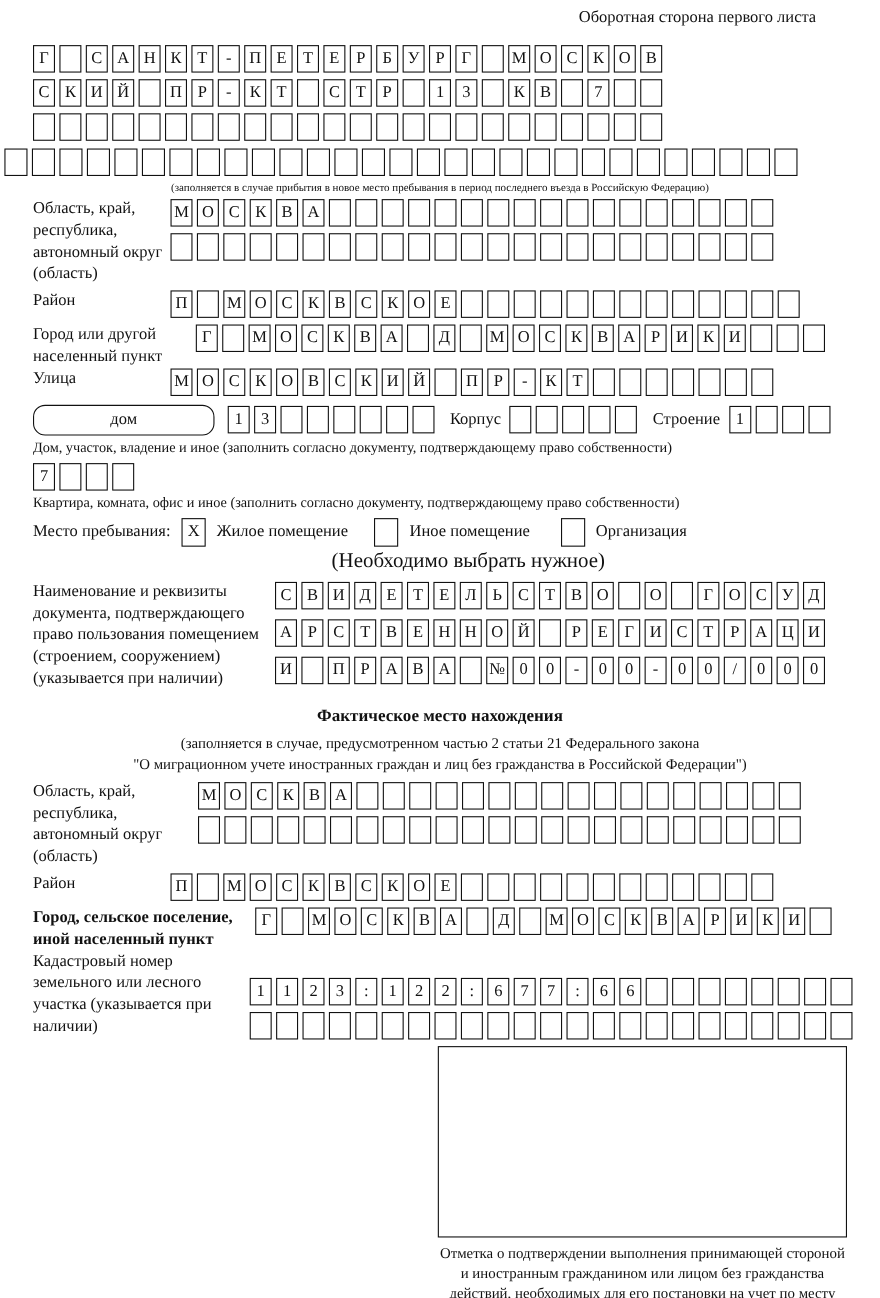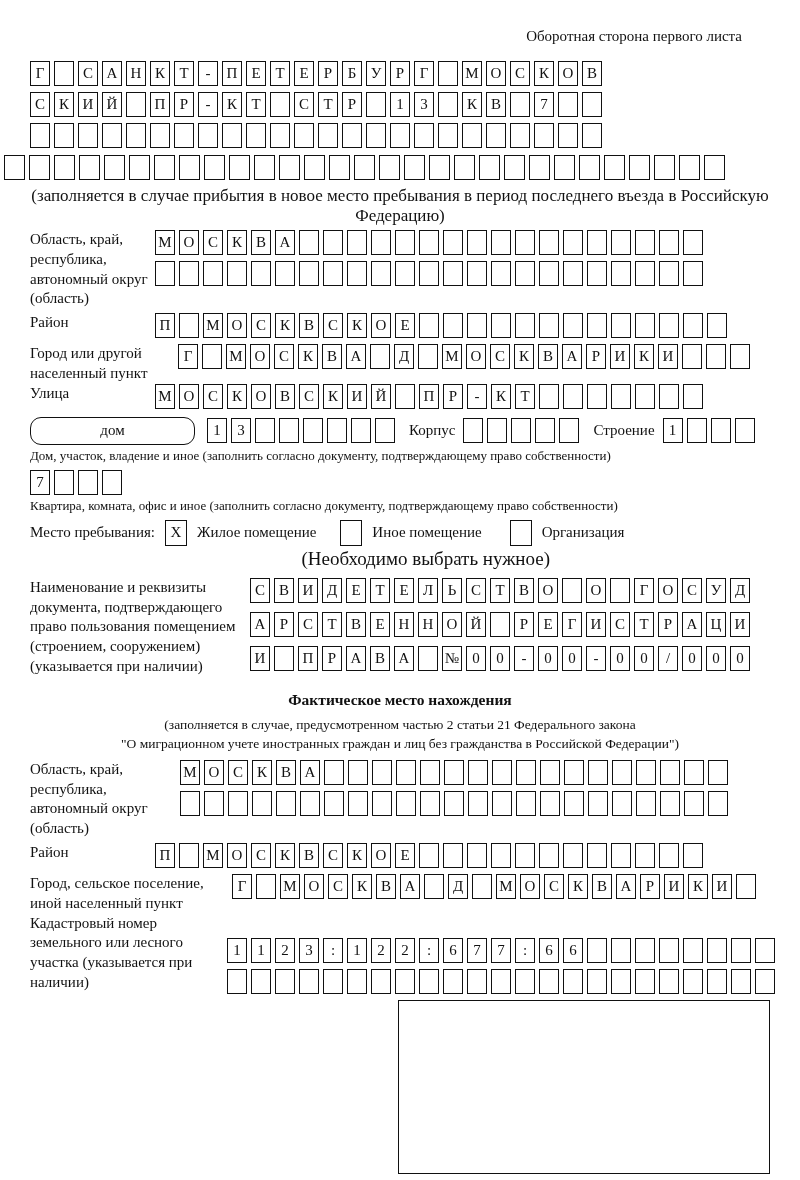--- a/index.html
+++ b/index.html
@@ -3,49 +3,49 @@
 <meta charset="utf-8">
 <style>
   html,body{margin:0;padding:0;background:#fff;}
   .page{
     position:relative;
     width:800px;height:1180px;
     background:#fff;color:#111;
     font-family:"Liberation Serif","DejaVu Serif",serif;
     overflow:hidden;
     box-sizing:border-box;
-    padding:28px 30px 0 30px;
+    padding:8px 30px 0 30px;
   }
   .hdr{
     text-align:right;
     font-size:15px;
     padding-right:28px;
     margin-bottom:16px;
   }
   .field{display:flex;align-items:flex-start;}
   .flabel{font-size:15px;line-height:1.32;flex:0 0 auto;}
   .w145{width:148px;}
   .w125{width:125px;}
   .w148{width:148px;}
   .w150{width:150px;}
-  .w202{width:202px;}
+  .w202{width:202px;font-weight:bold;}
   .w197{width:197px;}
   .cellstack{flex:1 1 auto;}
   .cell-row{display:flex;gap:4px;margin-bottom:6px;}
   .cell{
     width:20px;height:25px;
     border:1.5px solid #111;
     display:flex;align-items:center;justify-content:center;
     font-size:15px;line-height:1;
     flex:0 0 auto;box-sizing:border-box;
     background:#fff;
   }
   .fullrow{margin-left:-26px;margin-top:1px;}
   .fullrow .cell{width:21px;}
-  .note{font-size:17px;text-align:center;margin:2px 0 4px 0;}
+  .note{font-size:10px;text-align:center;margin:2px 0 4px 0;}
   .heading{font-size:16px;font-weight:bold;text-align:center;margin:6px 0 8px 0;}
   .subheading{font-size:15.5px;font-weight:bold;text-align:center;margin:14px 0 8px 0;}
   .mb0{margin-bottom:0;}
   .domrow{display:flex;align-items:center;margin:2px 0 2px 0;}
   .widebox{
     border:1.5px solid #111;height:28px;box-sizing:border-box;
     display:flex;align-items:center;justify-content:center;
     font-size:15px;flex:0 0 auto;background:#fff;
   }
   .wb160{width:165px;margin-right:12px;border-radius:11px;}

